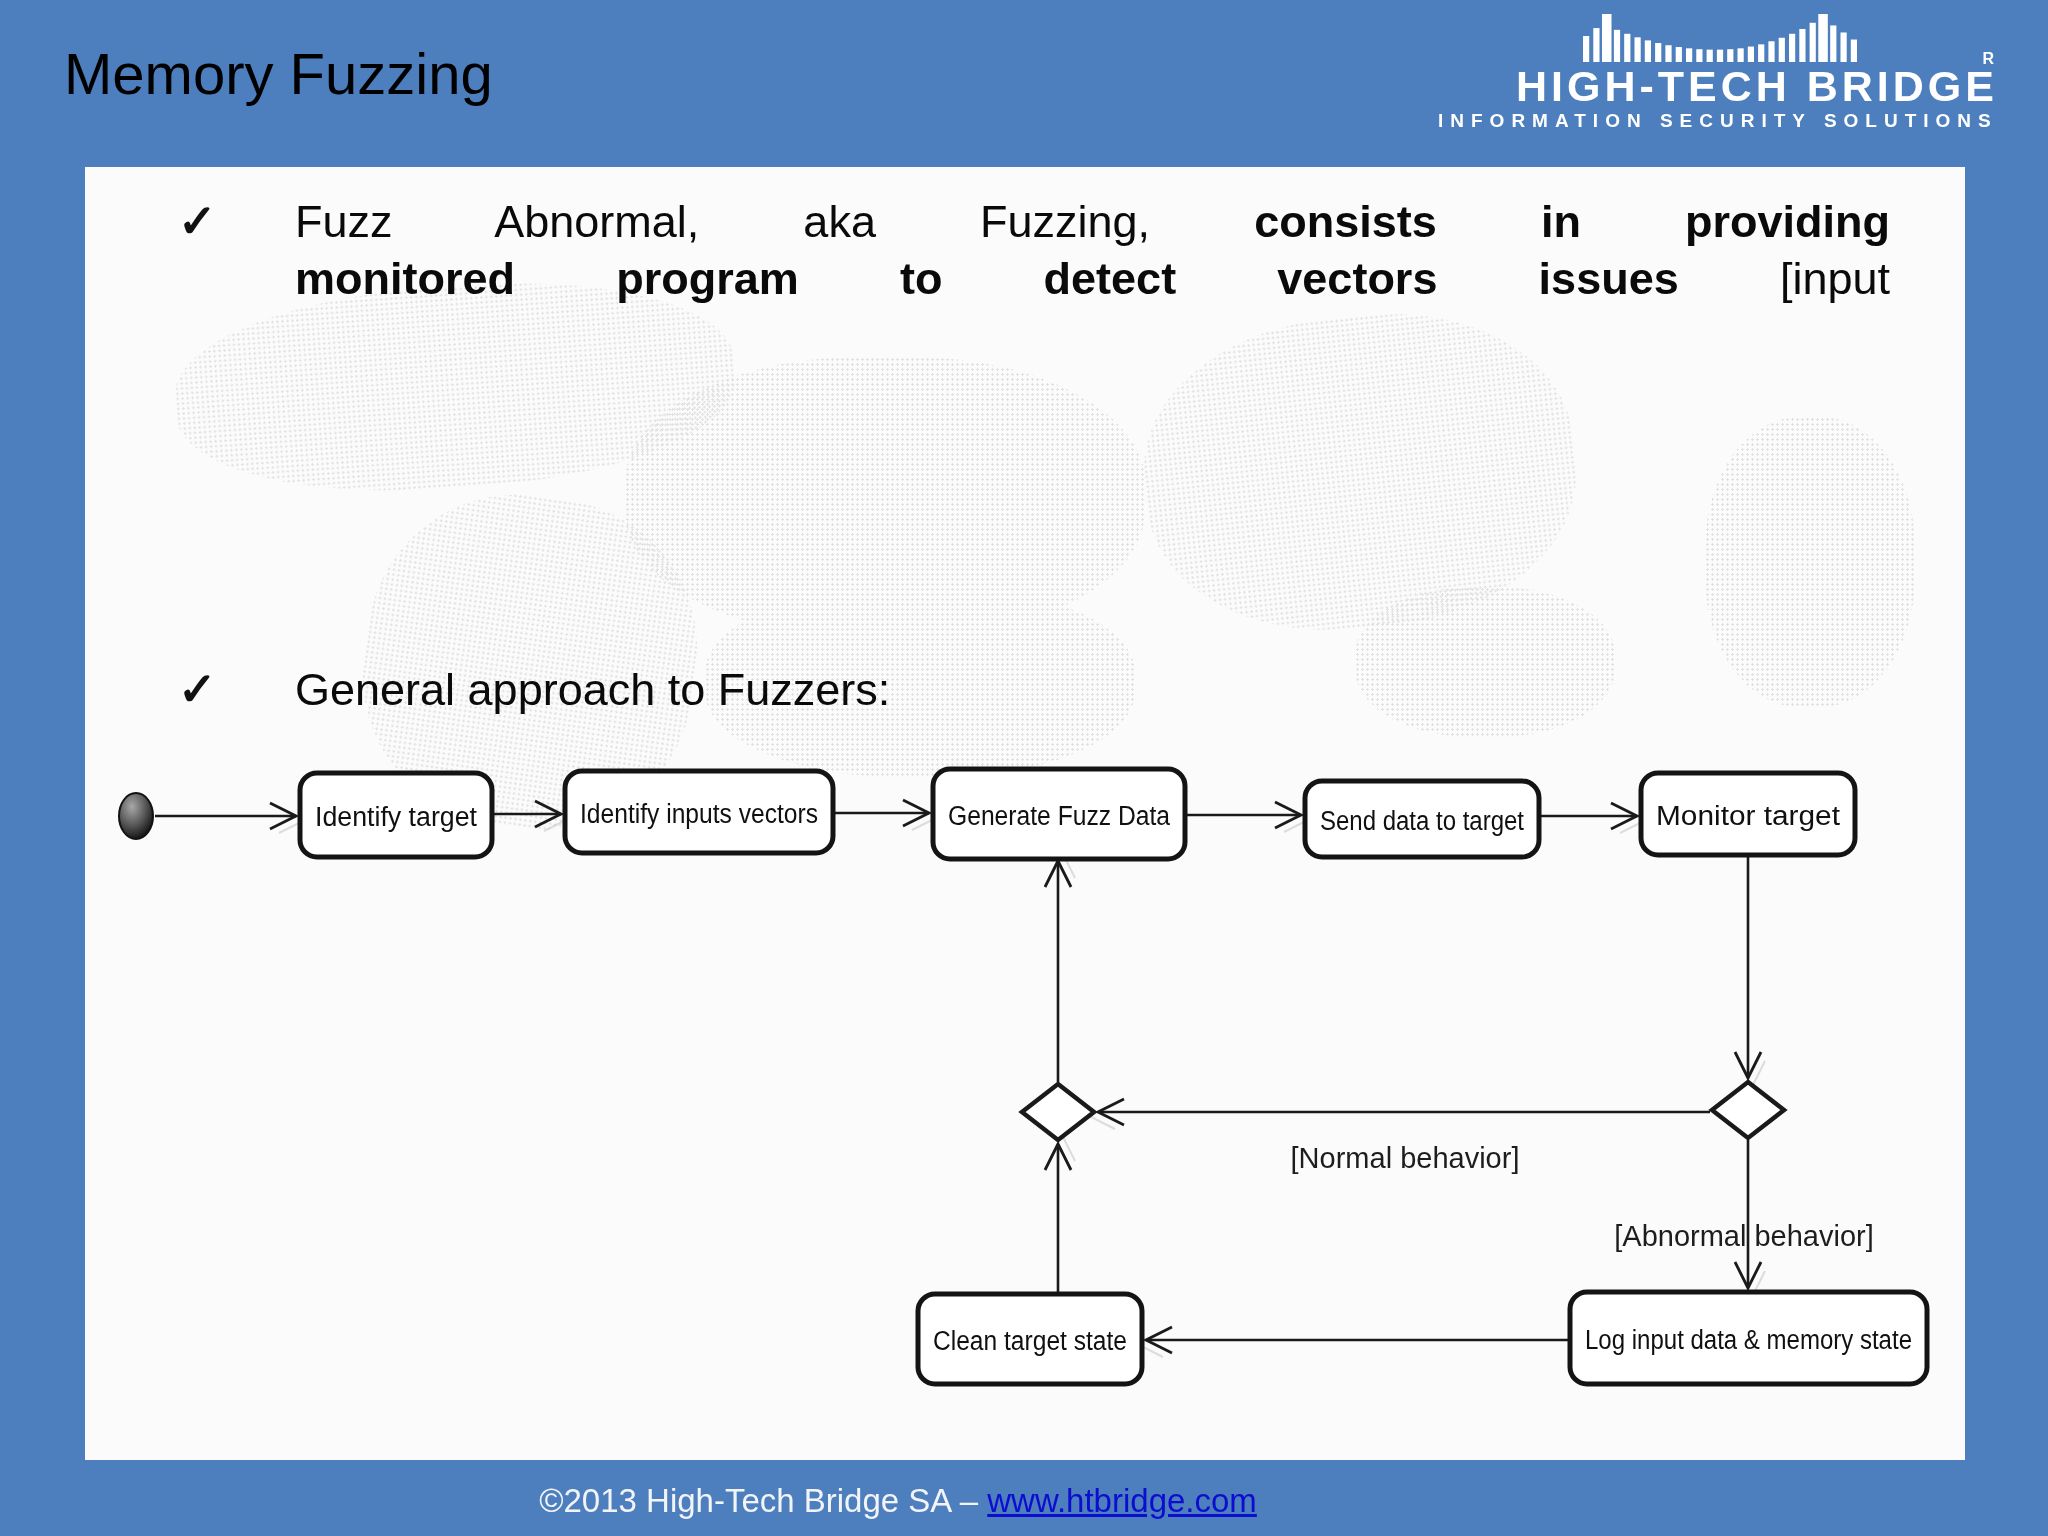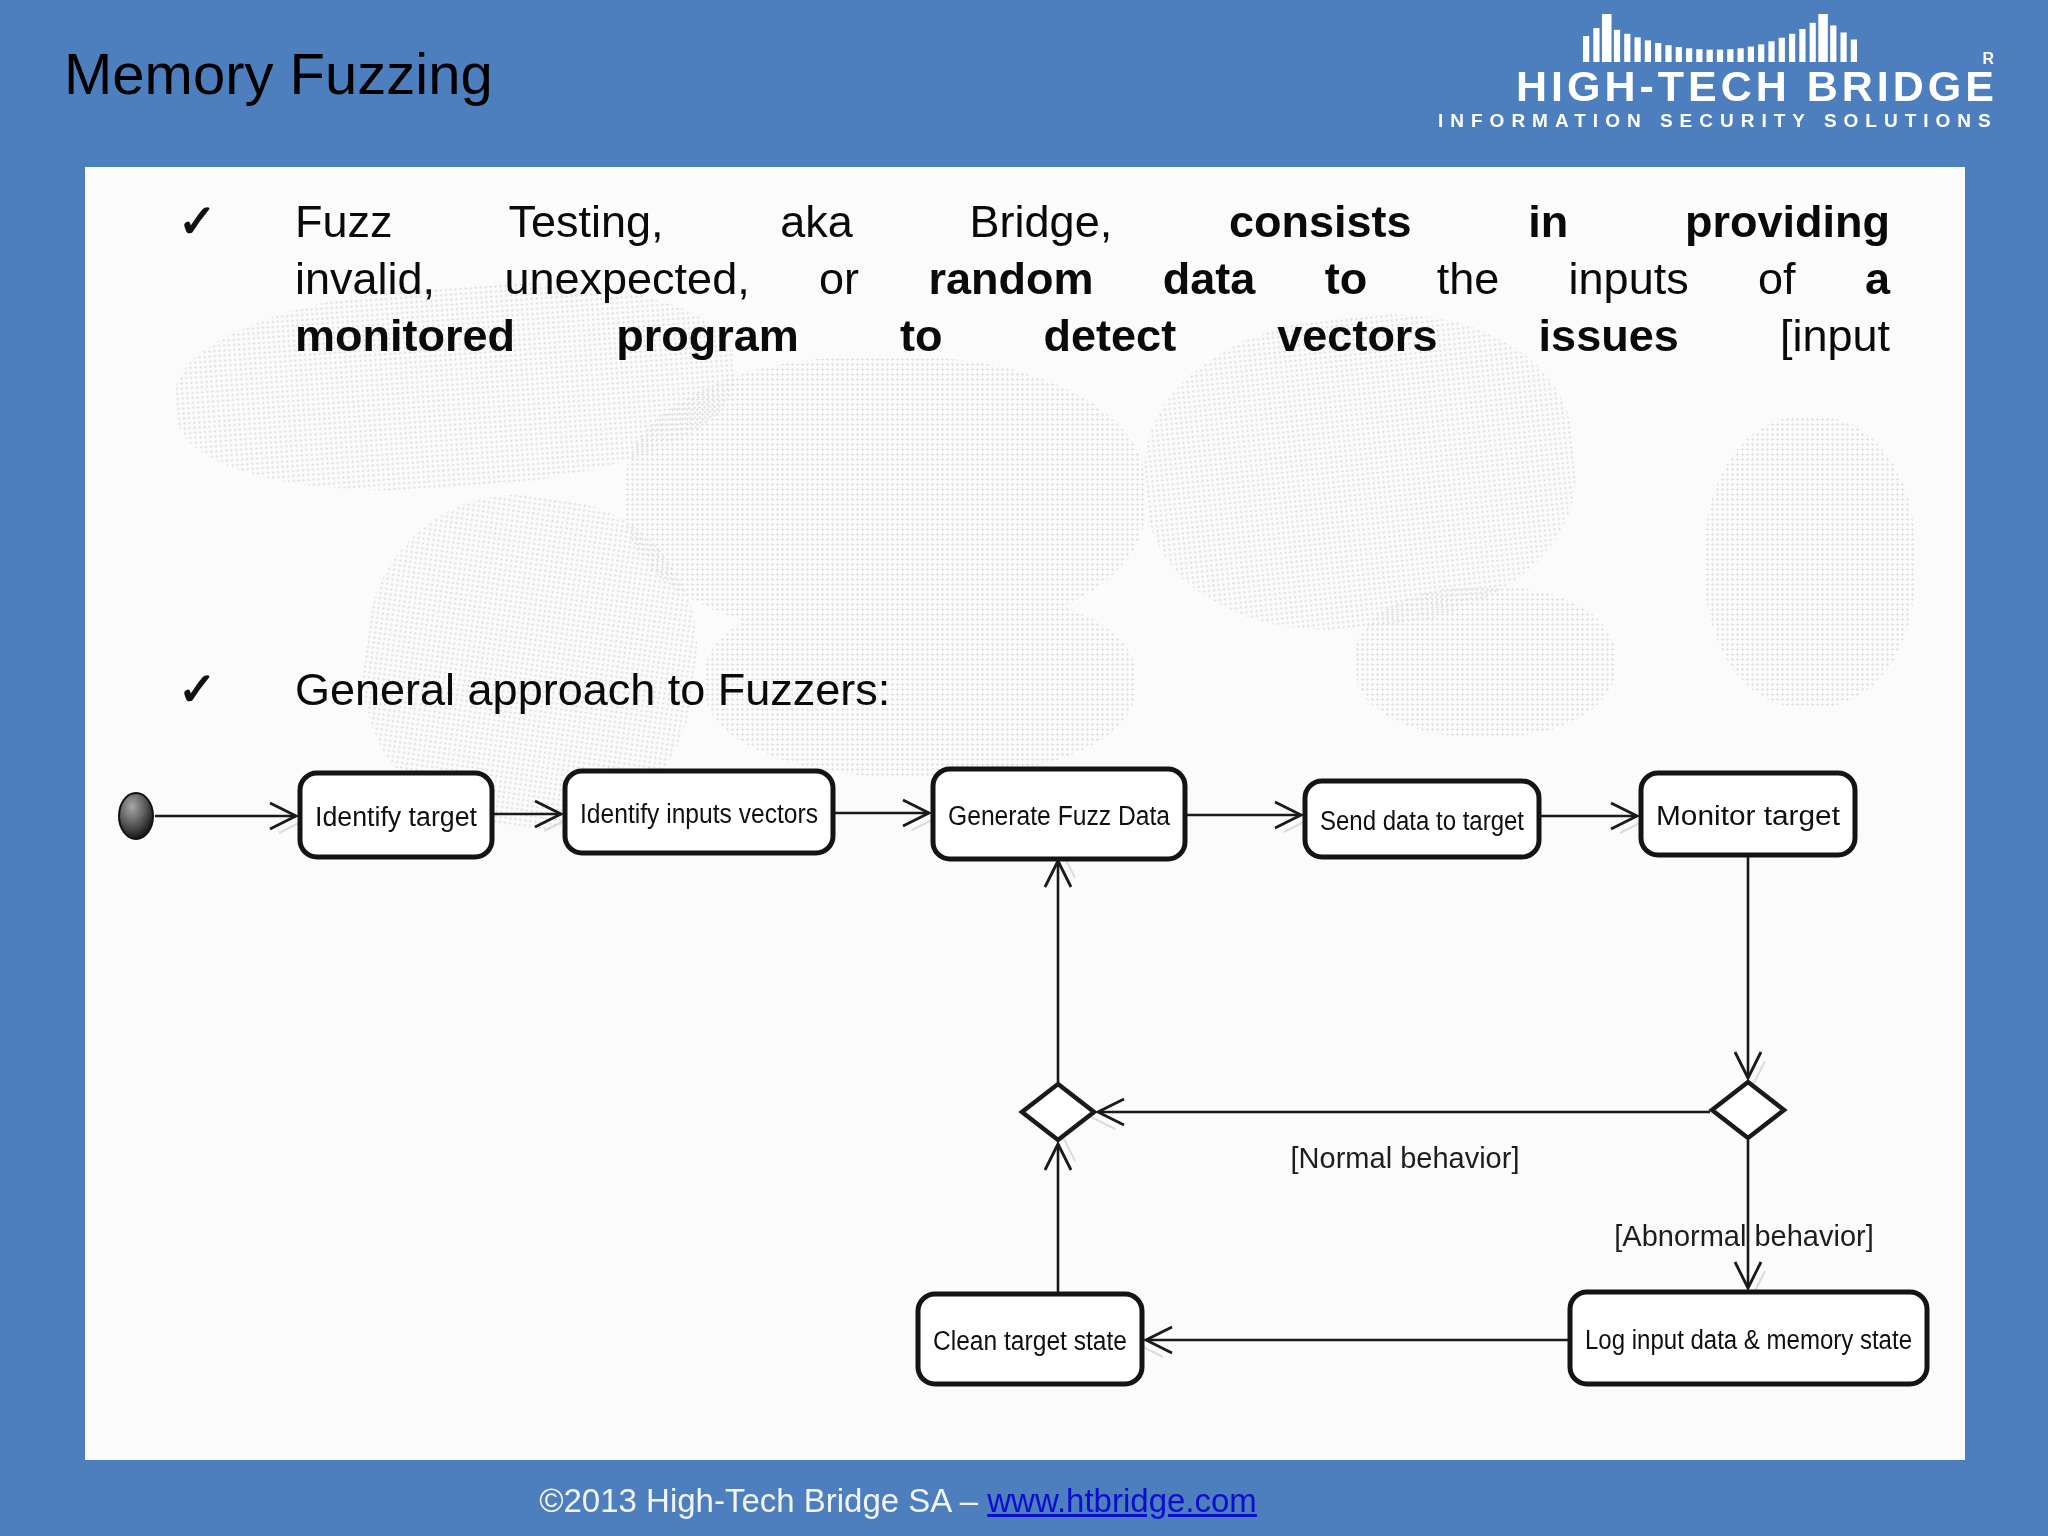--- a/index.html
+++ b/index.html
@@ -119,22 +119,21 @@
       <div class="blob" style="left:280px;top:330px;width:330px;height:330px;transform:rotate(8deg);"></div>
       <div class="blob" style="left:620px;top:420px;width:430px;height:190px;"></div>
       <div class="blob" style="left:1060px;top:150px;width:430px;height:310px;transform:rotate(-6deg);"></div>
       <div class="blob" style="left:1270px;top:420px;width:260px;height:150px;"></div>
       <div class="blob" style="left:1620px;top:250px;width:210px;height:290px;"></div>
     </div>
 
     <div class="bullet bullet-1">
       <span class="check">✓</span>
       <div class="bullet-text" id="bullet-text-0">
-          <div class="tline"><span>Fuzz Testing, aka Bridge, </span><b>consists in providing</b></div>
-          <div class="tline"><span>invalid, unexpected, or </span><b>random data to</b><span> the inputs of </span><b>a</b></div>
+          <div class="tline"><span>Fuzz Abnormal, aka Fuzzing, </span><b>consists in providing</b></div>
           <div class="tline"><b>monitored program to detect vectors issues</b><span> [input</span></div>
         </div>
     </div>
 
     <div class="bullet bullet-2">
       <span class="check">✓</span>
       <div class="bullet-text" id="bullet-text-1">
           <div class="tline last"><span>General approach to Fuzzers:</span></div>
         </div>
     </div>

